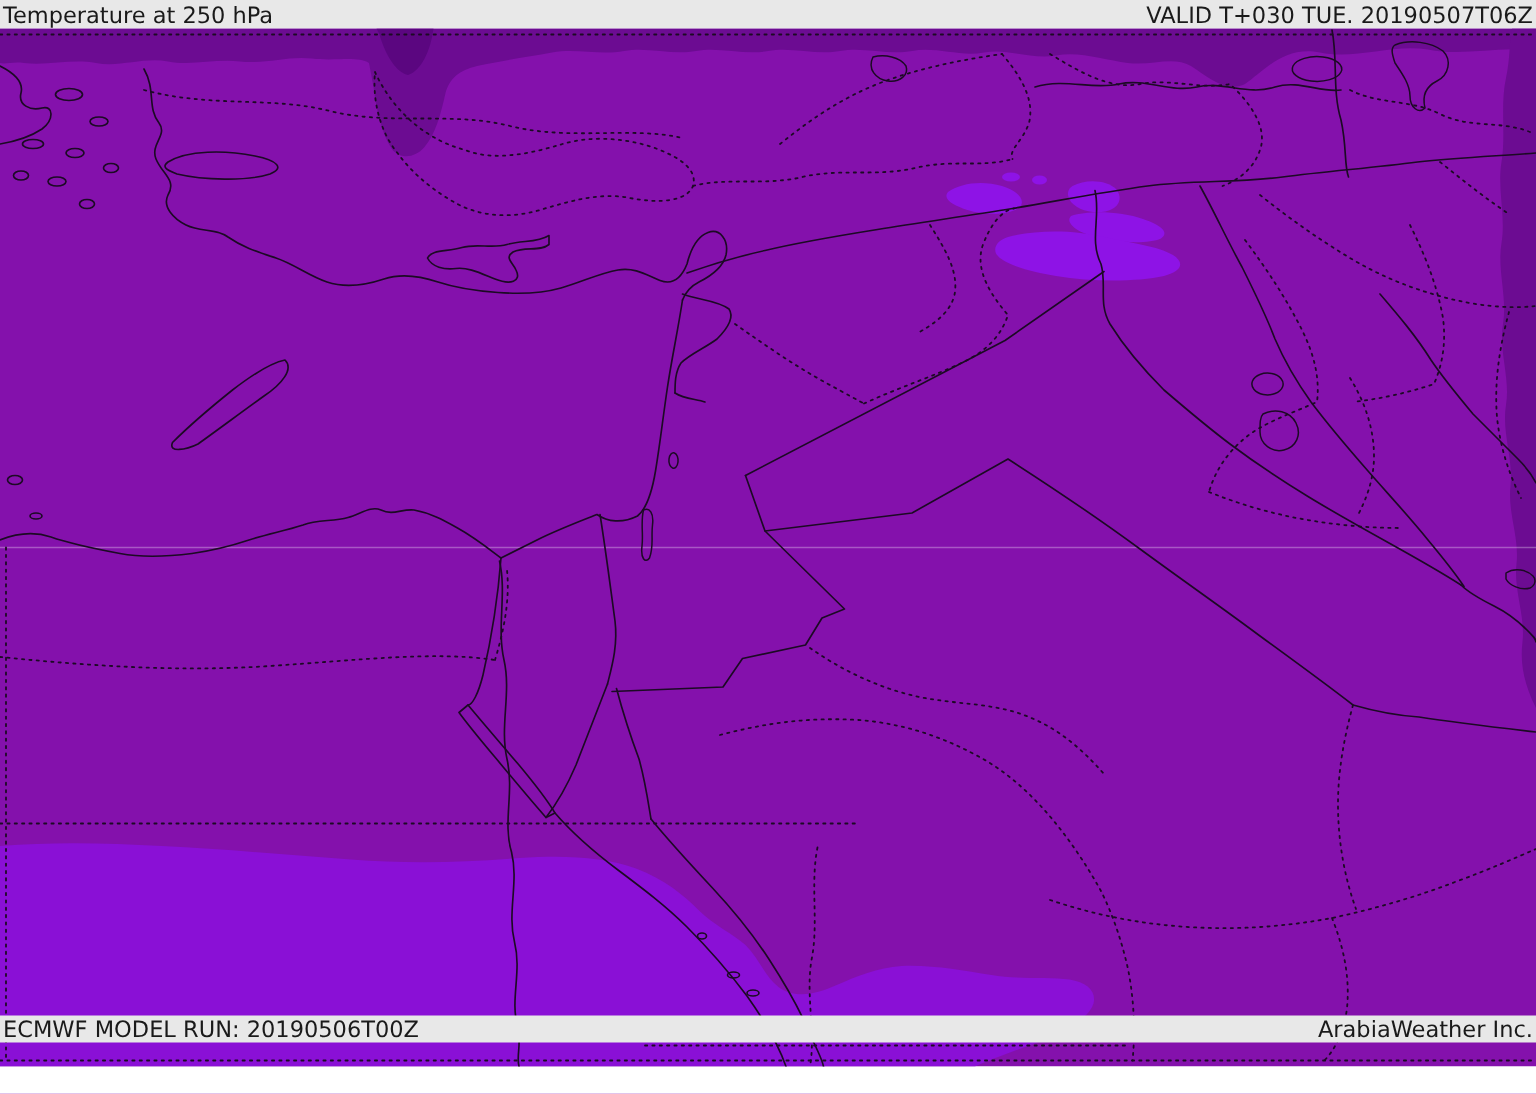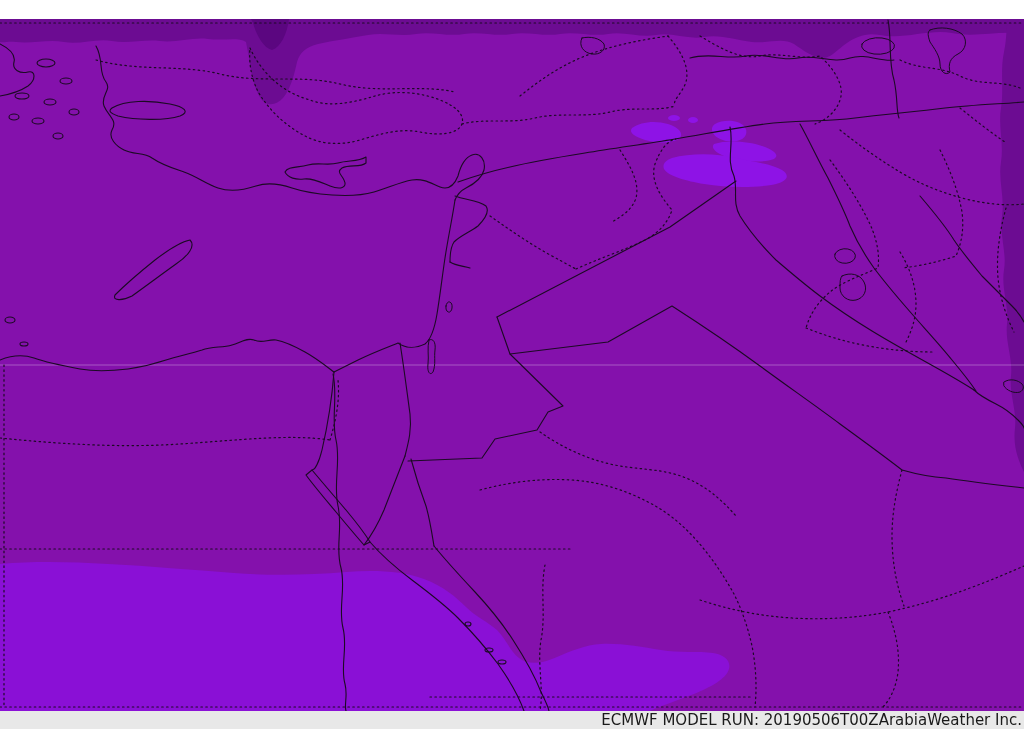--- a/index.html
+++ b/index.html
@@ -1,32 +1,36 @@
 <!DOCTYPE html>
 <html><head>
 <meta charset="utf-8">
 <style>
   html,body{margin:0;padding:0;background:#fff;}
   .screen{position:relative;width:1024px;height:729px;overflow:hidden;
           font-family:"DejaVu Sans","Liberation Sans",sans-serif;}
   .bar{position:absolute;left:0;width:1024px;display:flex;justify-content:space-between;
        align-items:flex-end;box-sizing:border-box;}
   .bar.top{top:0;height:19px;padding:0 2px 1px 2px;}
-  .bar.bottom{top:711px;height:18px;padding:0 2px 1px 2px;justify-content:flex-end;}
+  .bar.bottom{top:677px;height:18px;padding:0 2px 1px 2px;}
   .bar span{font-size:15px;line-height:16px;white-space:nowrap;}
   .map-svg{position:absolute;top:19px;left:0;}
   .solid{fill:none;stroke-width:1.1;stroke-linecap:round;stroke-linejoin:round;}
   .dotted{fill:none;stroke-width:1.2;stroke-dasharray:1.5 3.4;stroke-linecap:round;}
   .lake{stroke-width:1;}
 </style>
 </head>
 <body>
 
 <div class="screen">
 
+  <div class="bar top" style="background: rgb(232, 232, 232); color: rgb(26, 26, 26);">
+    <span>Temperature at 250 hPa</span>
+    <span>VALID T+030 TUE. 20190507T06Z</span>
+  </div>
 
   <svg class="map-svg" width="1024" height="692" viewBox="0 19 1024 692">
 
     <rect x="0" y="19" width="1024" height="692" fill="#8411AC"></rect>
 
     <g fill="#6C0C92">
       <path d="M0,19 H1024 L1024,34 C1000,30 976,38 952,33 C928,29 904,40 880,35 C856,30 842,48 830,56
            C818,62 806,52 794,44 C782,37 768,44 752,42 C736,40 720,34 704,37 C688,40 672,32 656,35
            C640,38 624,31 608,34 C592,37 576,31 560,34 C544,37 528,31 512,34 C496,37 480,31 464,34
            C448,37 432,31 416,34 C400,37 384,32 368,35 C352,38 336,40 318,44 C306,47 300,52 297,62

